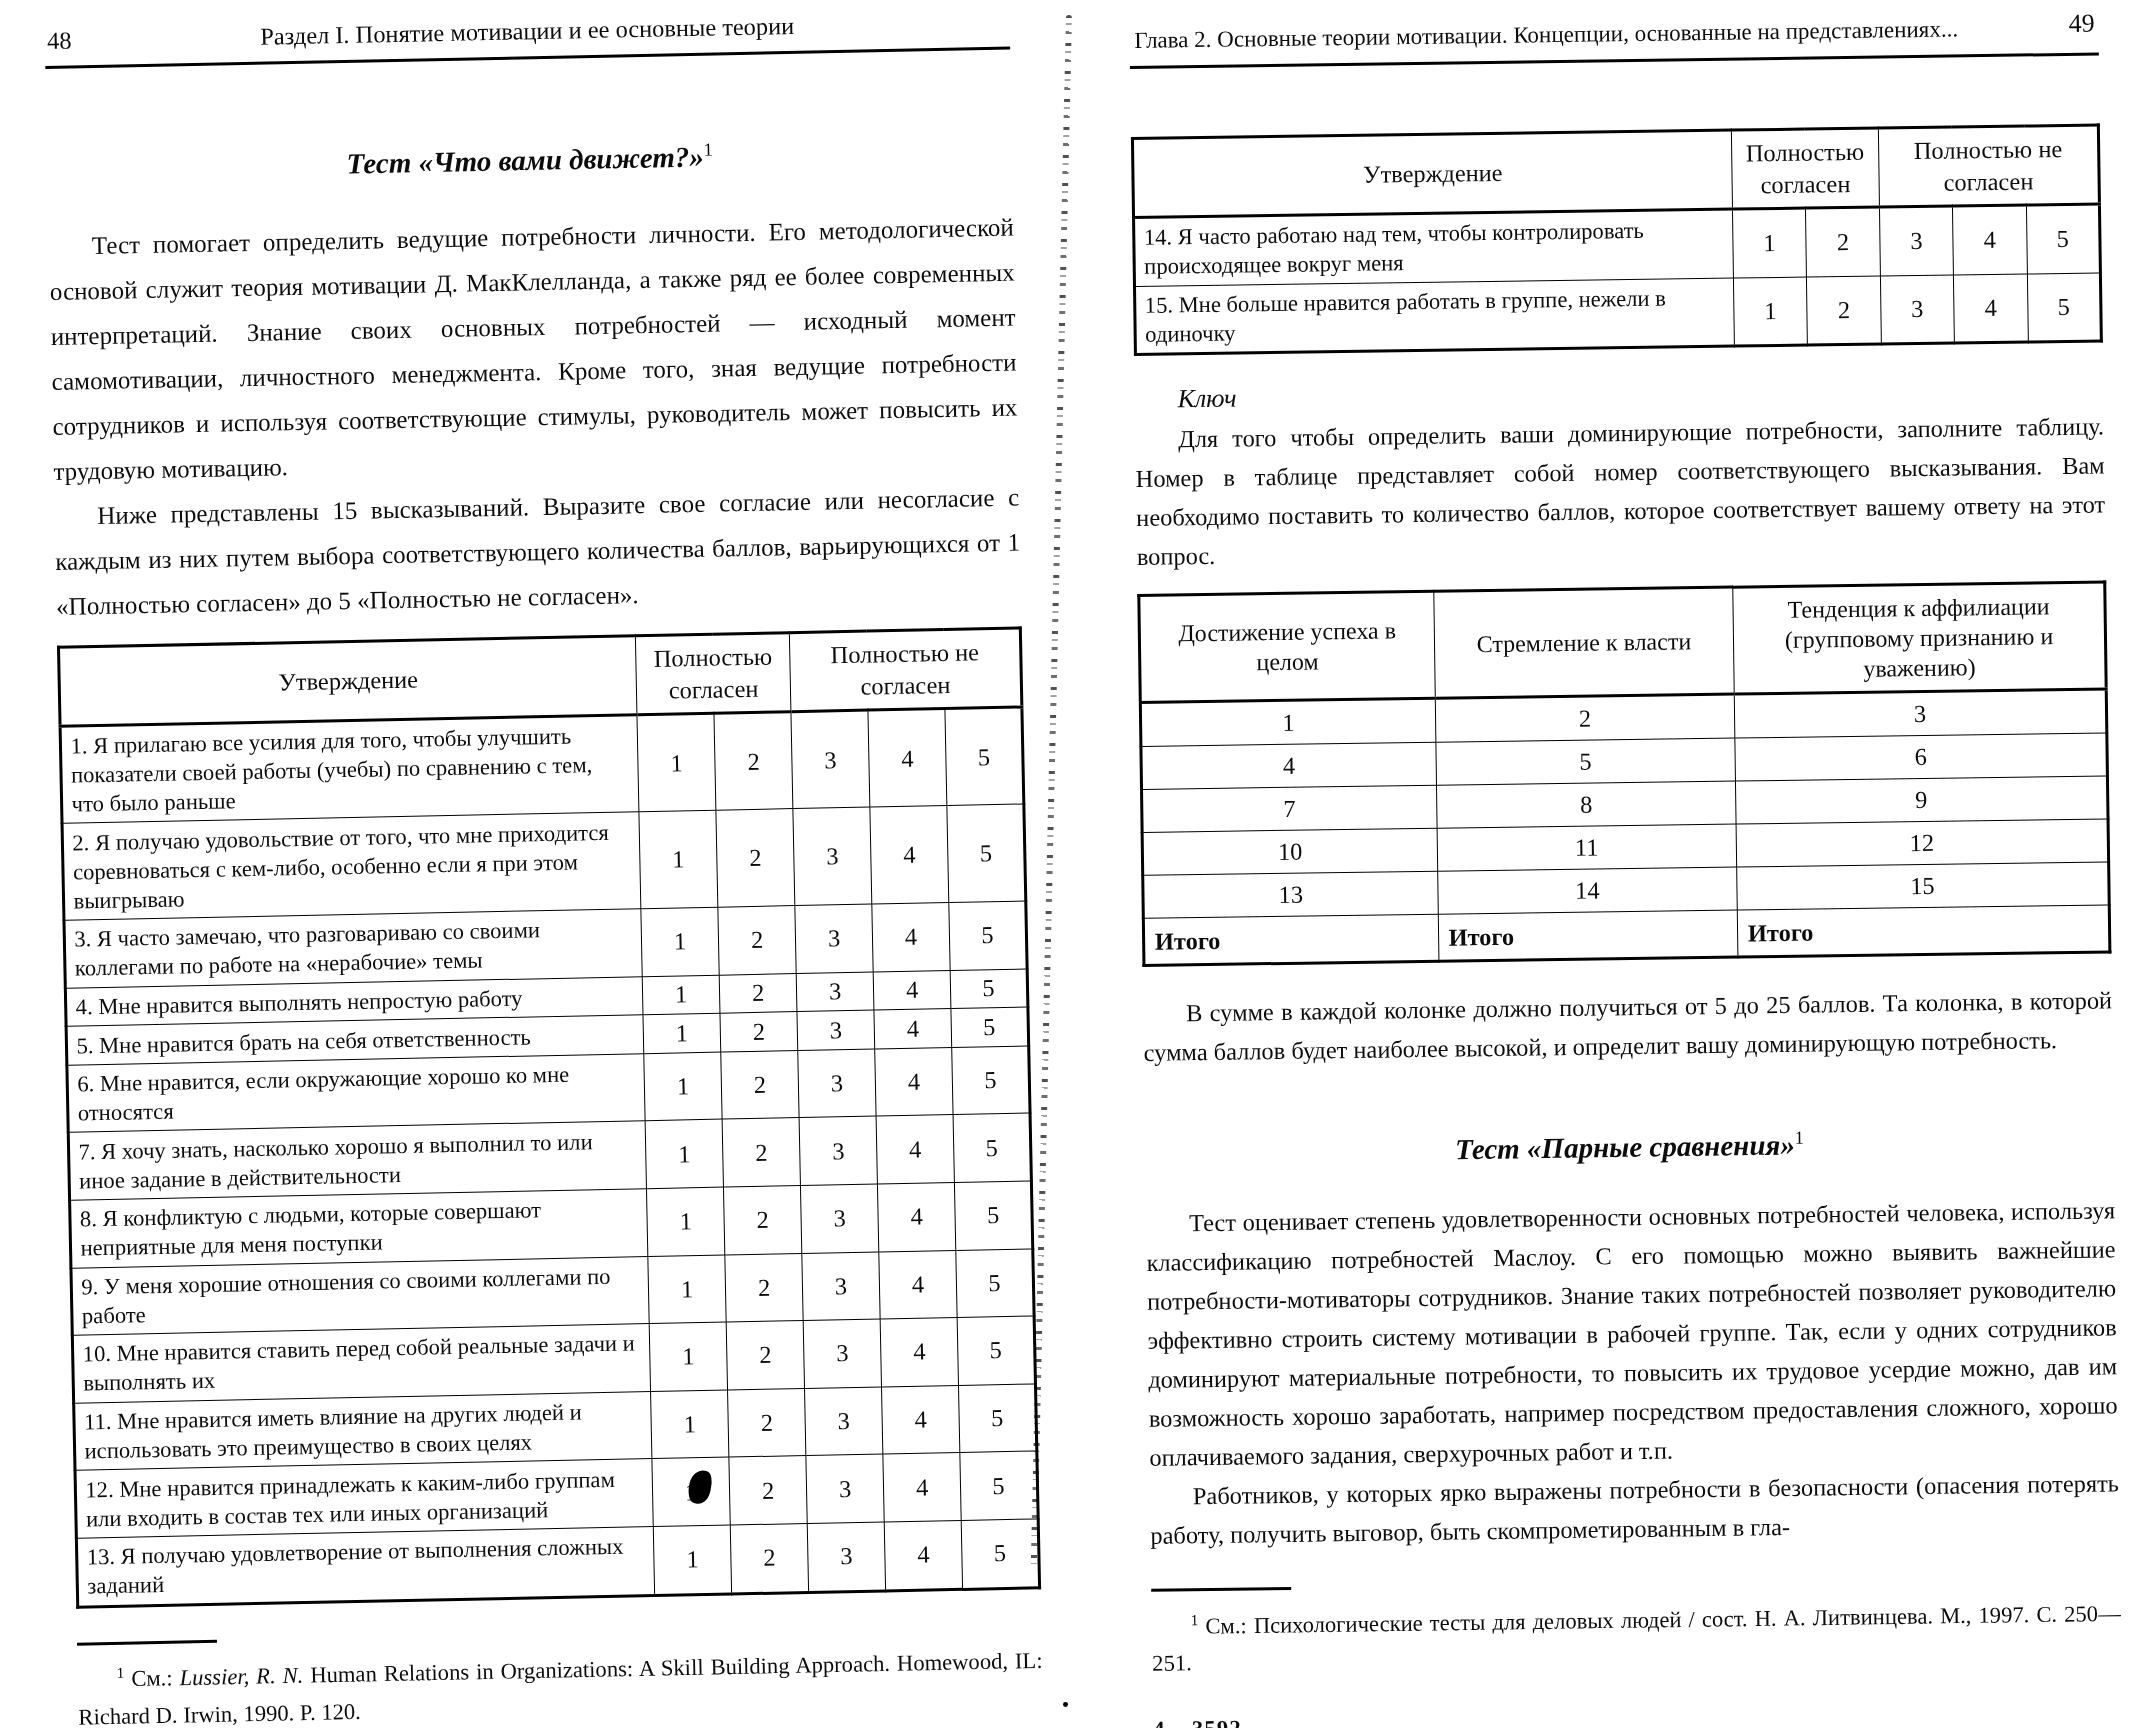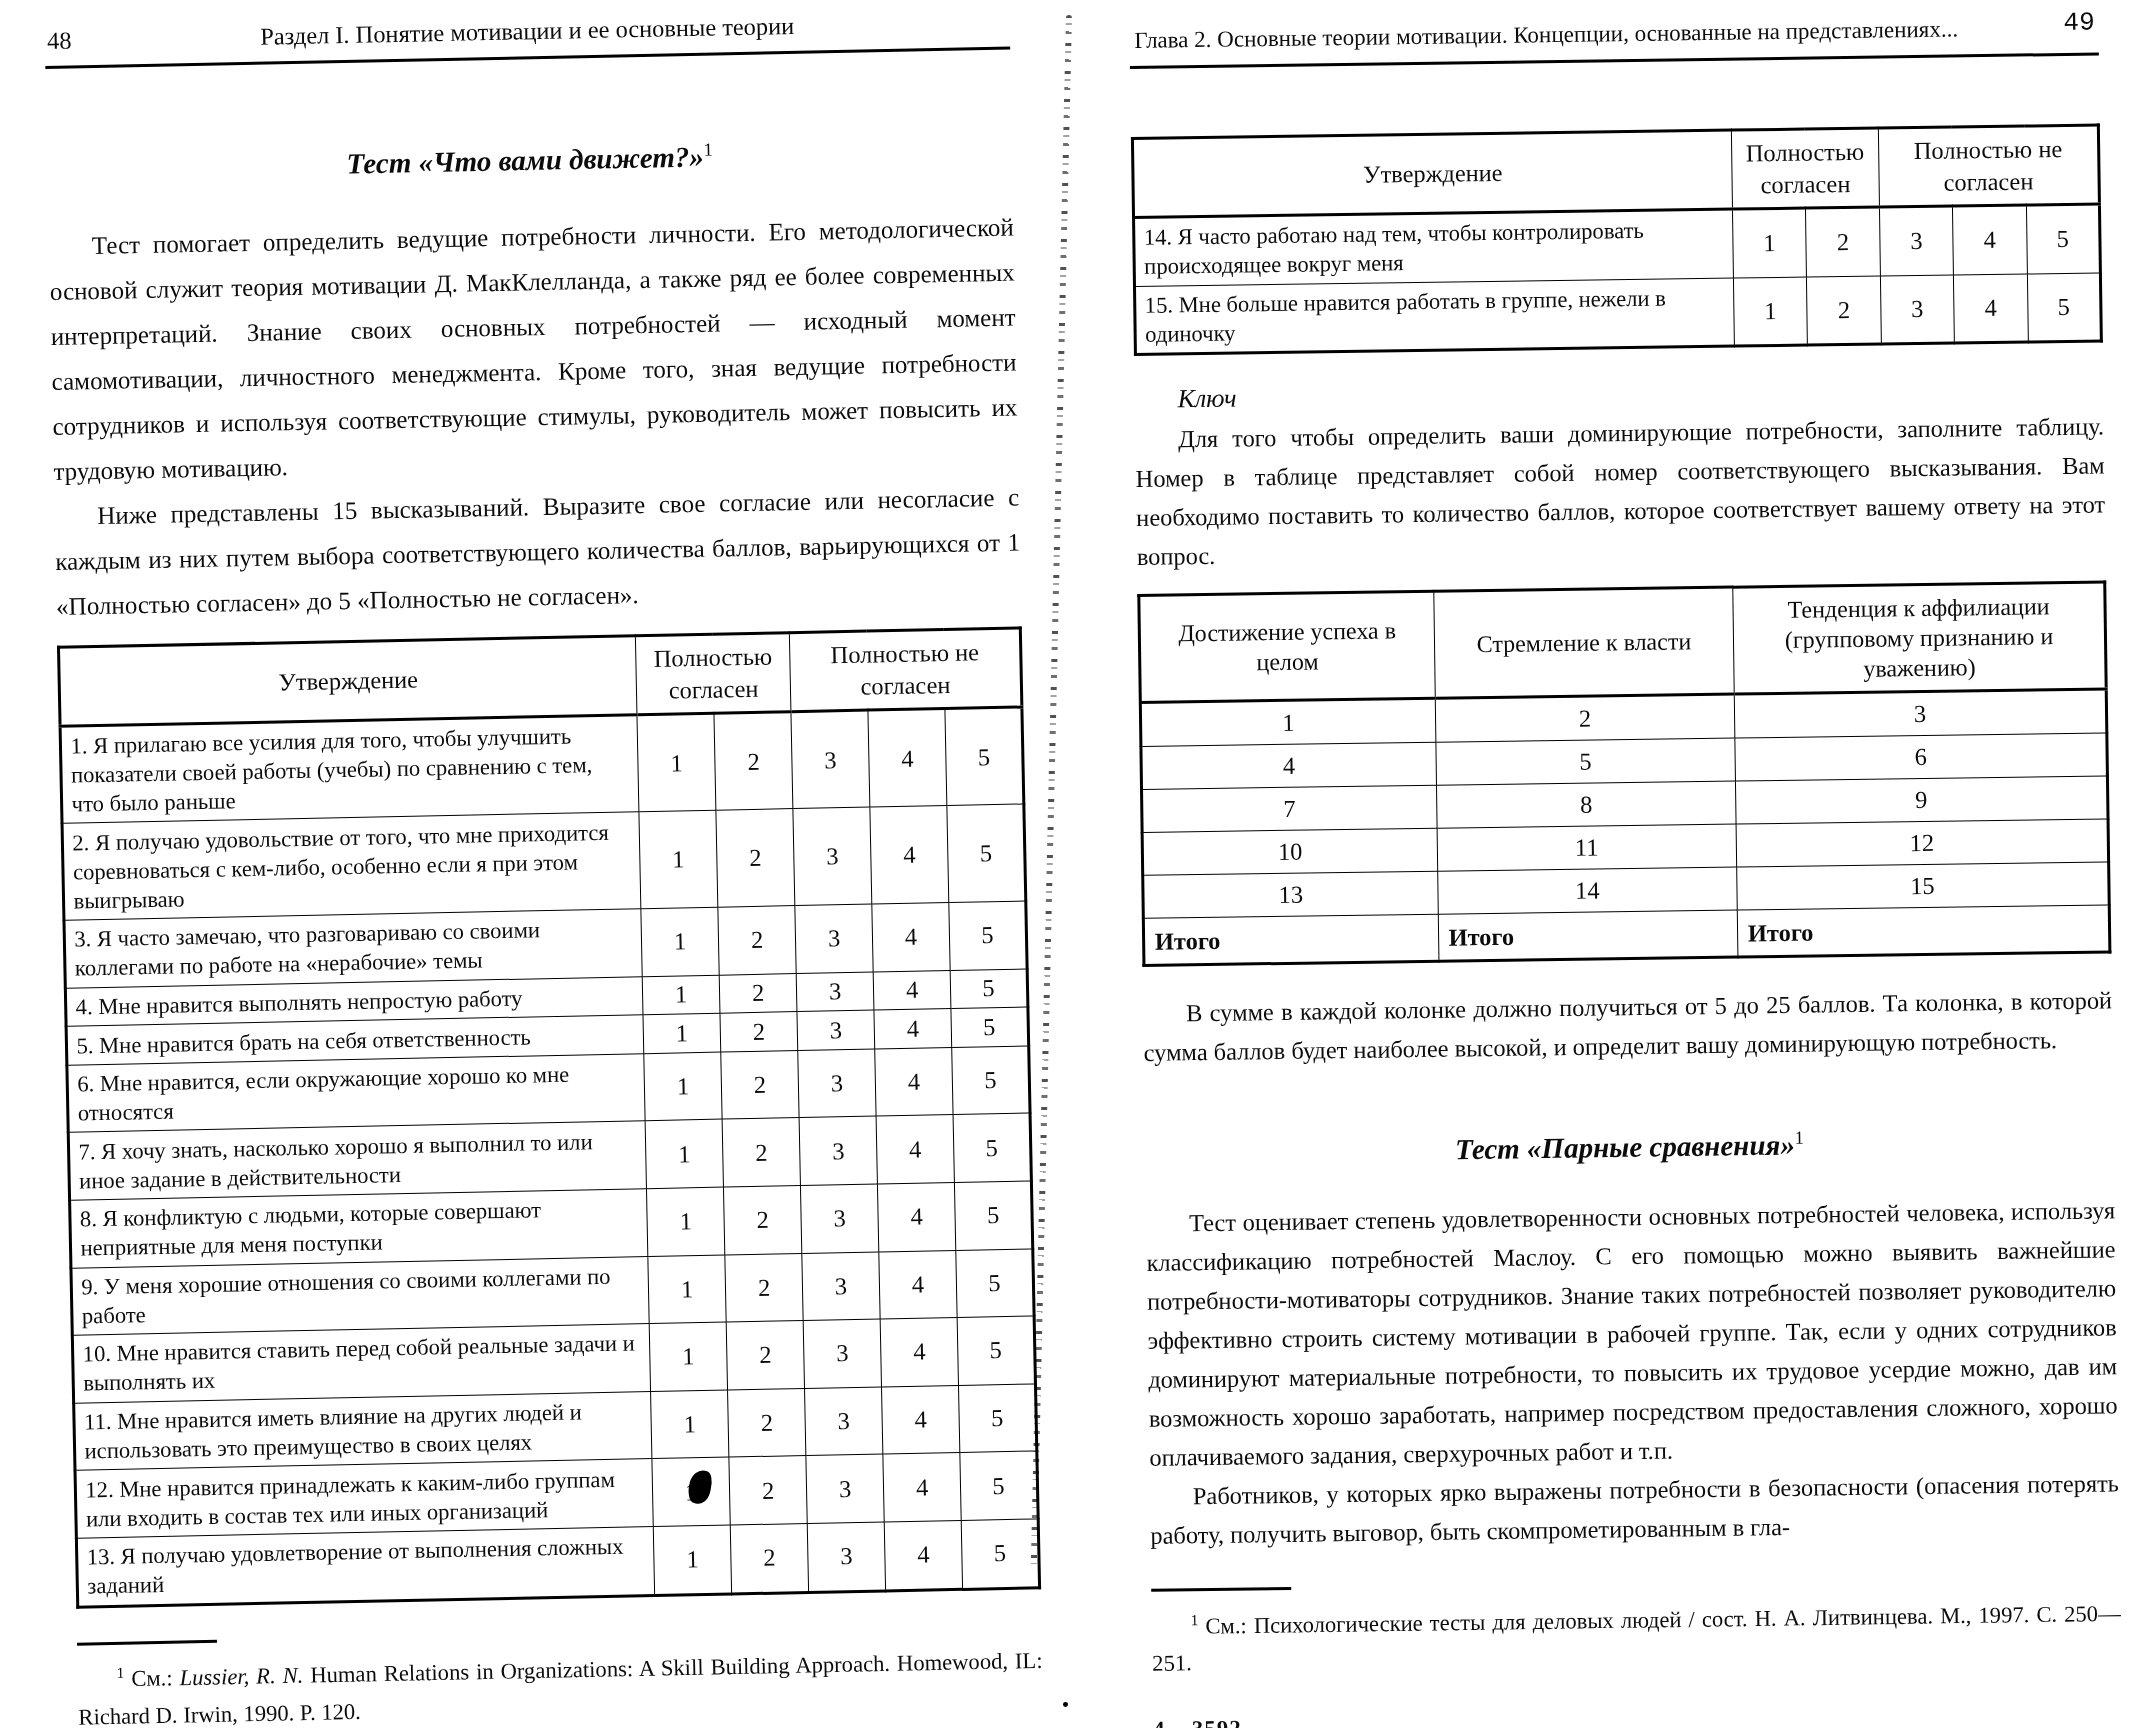--- a/index.html
+++ b/index.html
@@ -22,21 +22,21 @@
     margin-top:26px;
     padding-bottom:11px;
     border-bottom:3.1px solid #000;
     font-size:24.4px;
     line-height:29px;
     white-space:nowrap;
   }
   .runhead-center { display:block; text-align:center; }
   .runhead-left   { display:block; text-align:left; padding-left:4.9px; font-size:23px; }
   .pageno-left  { position:absolute; left:2.4px; top:0; }
-  .pageno-right { position:absolute; right:3.7px; top:-3.7px; font-size:26px;font-family:Liberation Mono, monospace; }
+  .pageno-right { position:absolute; right:3.7px; top:-3.7px; font-size:26px; }
 
   
   .test-title {
     margin:78px 0 38px 0;
     text-align:center;
     font-size:29px;
     font-weight:bold;
     font-style:italic;
     line-height:32px;
   }

